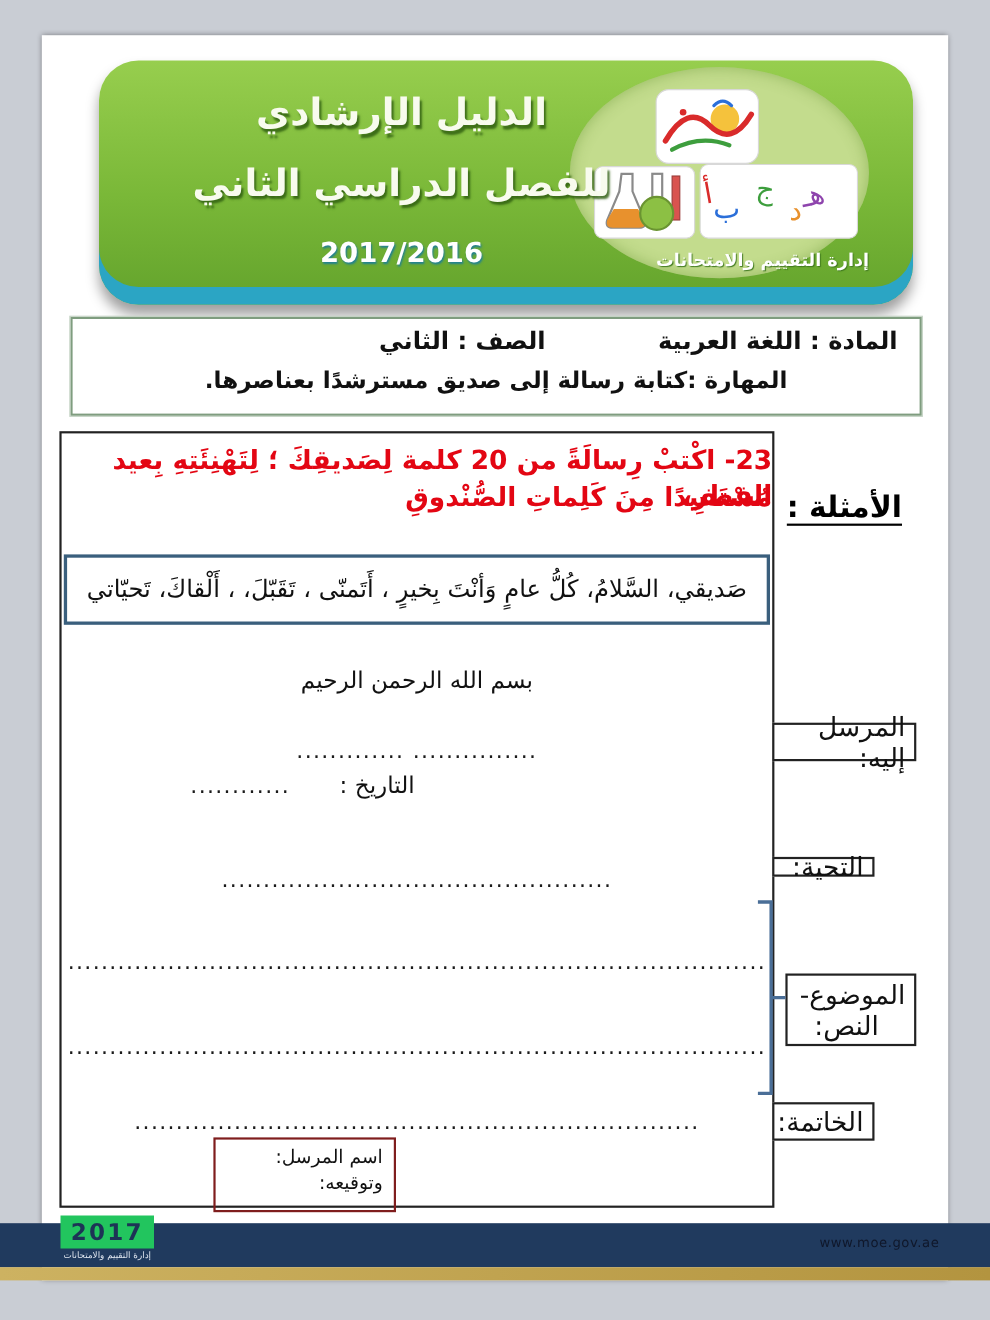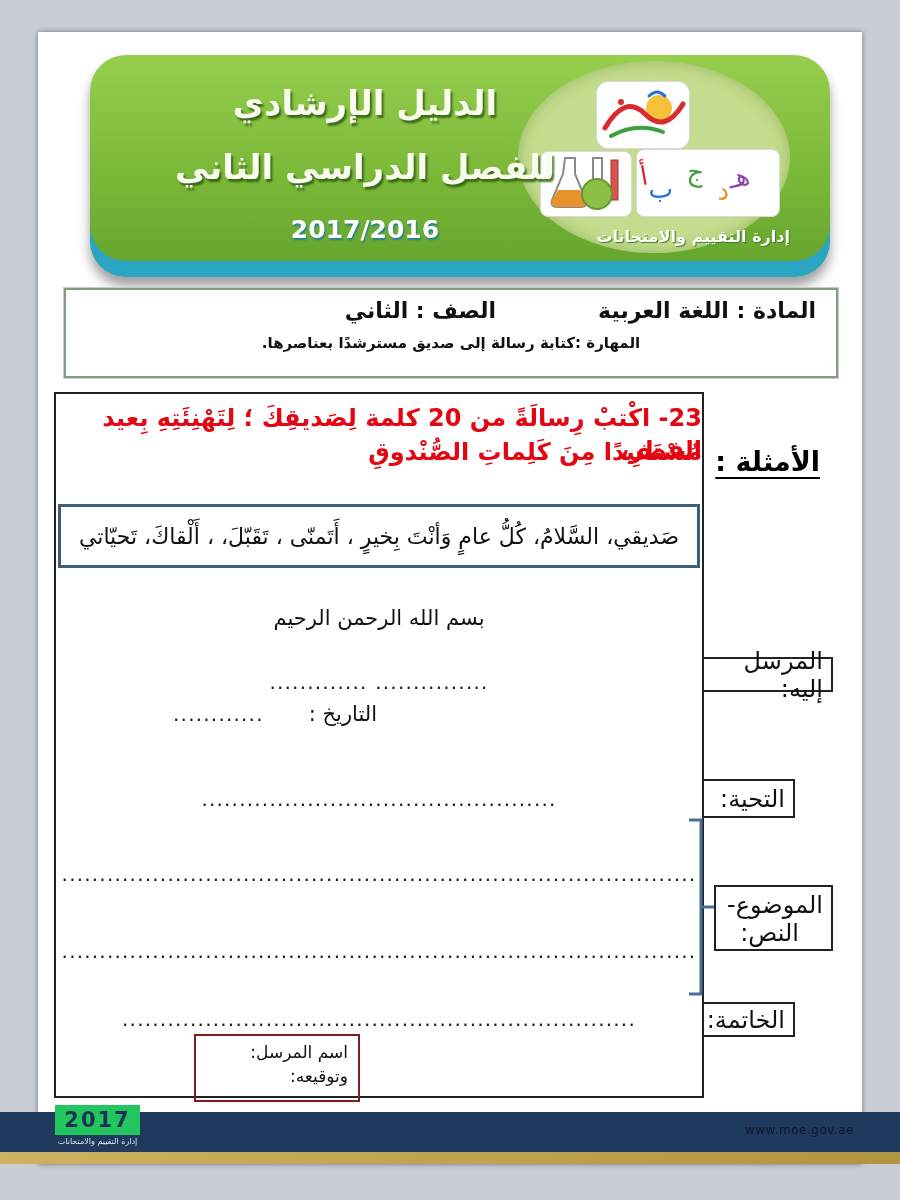--- a/index.html
+++ b/index.html
@@ -24,21 +24,21 @@
   .logo-tile{position:absolute;background:#ffffff;border:1px solid #d8d8d8;border-radius:8px;overflow:hidden;}
   .tile-callig{left:78px;top:20px;width:92px;height:66px;border-radius:12px;}
   .tile-flasks{left:22px;top:90px;width:90px;height:64px;}
   .tile-letters{left:118px;top:88px;width:142px;height:66px;}
 
   
   .info-box{position:absolute;left:64px;top:288px;width:770px;height:86px;background:#fff;
     border:2px solid #7f9d7f;outline:1px solid #c2d2c2;}
   .info-subject{position:absolute;right:20px;top:8px;font-size:22px;font-weight:bold;color:#111;}
   .info-grade{position:absolute;right:340px;top:8px;font-size:22px;font-weight:bold;color:#111;text-align:center;}
-  .info-skill{position:absolute;left:0;right:0;top:44px;text-align:center;font-size:15px;font-weight:bold;color:#111;}
+  .info-skill{position:absolute;left:0;right:0;top:44px;text-align:center;font-size:21px;font-weight:bold;color:#111;}
 
   .examples-label{position:absolute;right:80px;top:446px;font-size:27px;font-weight:bold;color:#000;
     text-decoration:underline;text-underline-offset:6px;text-decoration-thickness:2px;}
 
   
   .main-box{position:absolute;left:54px;top:392px;width:646px;height:702px;border:2px solid #222;background:#fff;}
   .q-line{position:absolute;left:0;right:0;text-align:right;font-size:24px;font-weight:bold;color:#e30613;line-height:32px;}
   .q1{top:8px;}
   .q2{top:42px;}
   .word-bank{position:absolute;left:2px;right:2px;top:110px;height:58px;border:3px solid #3a5f7d;
@@ -53,21 +53,21 @@
   .body-line1{top:468px;}
   .body-line2{top:545px;}
   .closing-line{top:613px;}
   .sender-box{position:absolute;left:138px;top:640px;width:142px;height:56px;border:2px solid #7f1d1d;
     padding:4px 10px;font-size:17px;line-height:24px;color:#111;}
 
   
   .m-label{position:absolute;background:#fff;border:2px solid #222;font-size:24px;color:#111;
     display:flex;align-items:center;padding-right:8px;box-sizing:border-box;}
   .lab-recipient{left:702px;top:657px;width:131px;height:35px;}
-  .lab-greeting{left:702px;top:779px;width:93px;height:39px;padding-left:13px;}
+  .lab-greeting{left:702px;top:779px;width:93px;height:18px;padding-left:13px;}
   .lab-subject{left:714px;top:885px;width:119px;height:66px;display:block;padding-top:4px;line-height:28px;}
   .lab-subject .l2{padding-right:24px;}
   .lab-closing{left:702px;top:1002px;width:93px;height:35px;}
   .bracket{position:absolute;left:686px;top:817px;}
 
   
   .footer-bar{position:absolute;left:0;top:1112px;width:900px;height:40px;background:#203a5e;}
   .footer-gold{position:absolute;left:0;top:1152px;width:900px;height:12px;
     background:linear-gradient(90deg,#cdb261,#b3943f);}
   .footer-year{position:absolute;left:55px;top:1105px;width:85px;height:30px;background:#22c55e;

